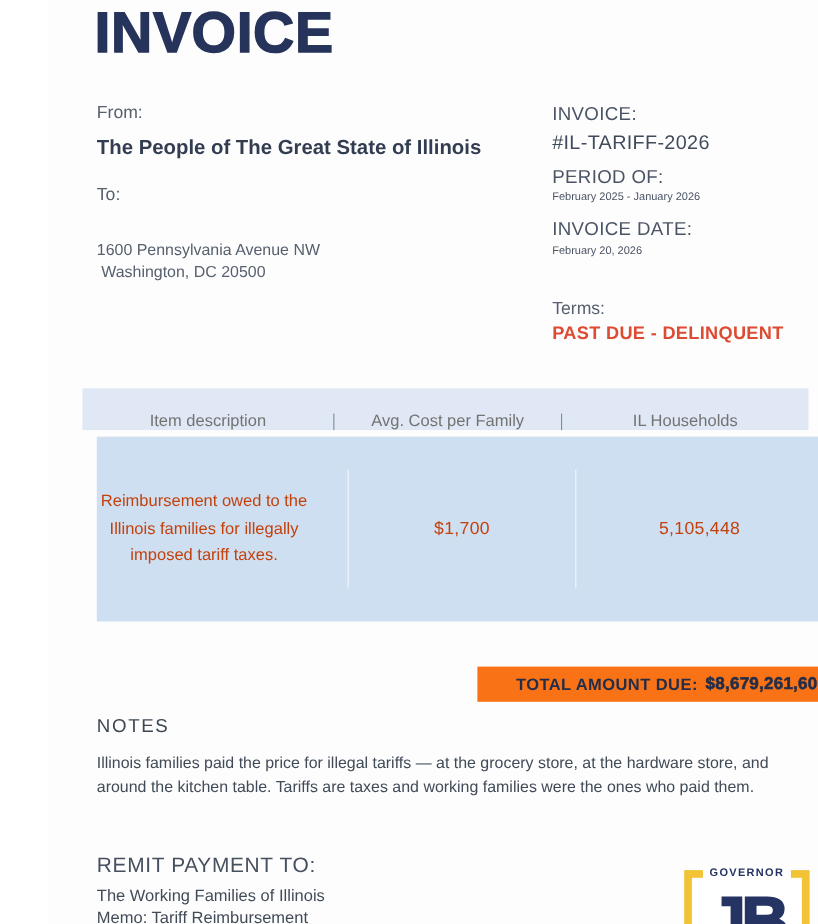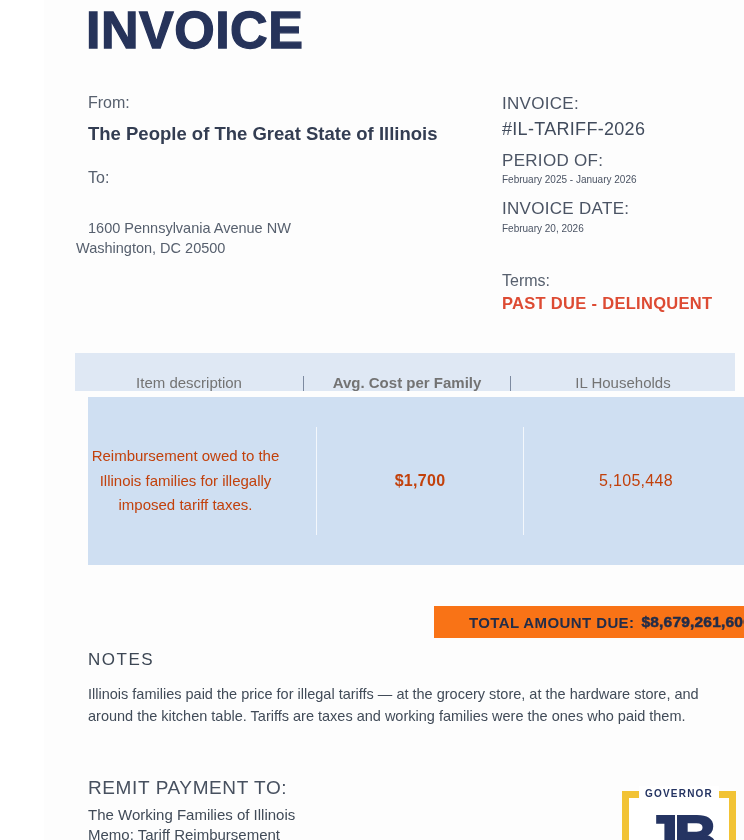--- a/index.html
+++ b/index.html
@@ -34,21 +34,21 @@
   .inv-num { font-size: 18px; color: #414b5c; letter-spacing: 0.3px; }
   .terms-value { font-size: 16.5px; font-weight: bold; color: #DD4B33; letter-spacing: 0.3px; }
 
   .tbl-header {
     left: 31px; top: 353px; width: 660px; height: 38px;
     background: #DFE8F4;
     display: flex; align-items: flex-end;
     font-size: 15px; color: #737373;
   }
   .tbl-header .cell { text-align: center; }
-  .c1 { width: 228px; } .c2 { width: 206px; font-weight: bold; } .c3 { width: 224px; }
+  .c1 { width: 228px; } .c2 { width: 206px; } .c3 { width: 224px; }
   .hdiv { width: 1px; height: 15px; background: #7d8aa0; }
 
   .tbl-row {
     left: 44px; top: 397px; width: 660px; height: 168px;
     background: #CFDFF2;
     display: flex; align-items: center;
     color: #c2410c;
   }
   .tbl-row .cell { text-align: center; }
   .row-desc {
@@ -99,21 +99,21 @@
 
 <div class="sheet">
 
   <div class="abs title">INVOICE</div>
 
   <div class="abs label-sm" style="left:44px; top:94px;">From:</div>
   <div class="abs from-name" style="left:44px; top:123px;">The People of The Great State of Illinois</div>
 
   <div class="abs label-sm" style="left:44px; top:169px;">To:</div>
   <div class="abs addr" style="left:44px; top:220px;">1600 Pennsylvania Avenue NW</div>
-  <div class="abs addr" style="left:32px; top:240px;">Washington, DC 20500</div>
+  <div class="abs addr" style="left:48px; top:240px;">Washington, DC 20500</div>
 
   <div class="abs meta-label" style="left:458px; top:94px;">INVOICE:</div>
   <div class="abs inv-num" style="left:458px; top:119px;">#IL-TARIFF-2026</div>
 
   <div class="abs meta-label" style="left:458px; top:151px;">PERIOD OF:</div>
   <div class="abs meta-value" style="left:458px; top:174px;">February 2025 - January 2026</div>
 
   <div class="abs meta-label" style="left:458px; top:199px;">INVOICE DATE:</div>
   <div class="abs meta-value" style="left:458px; top:223px;">February 20, 2026</div>
 

